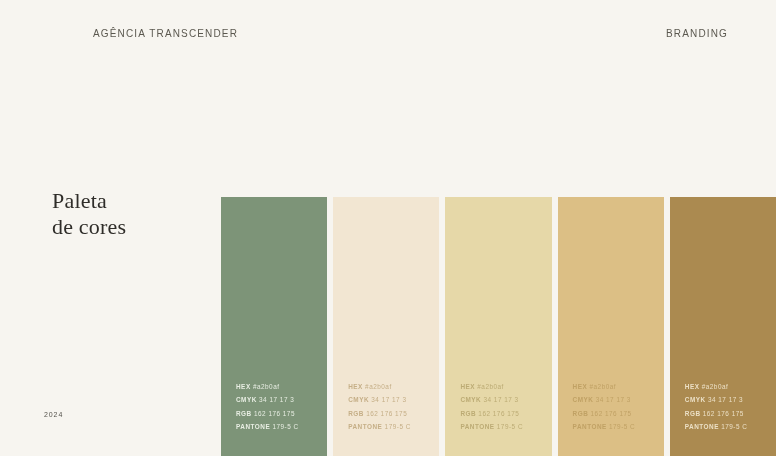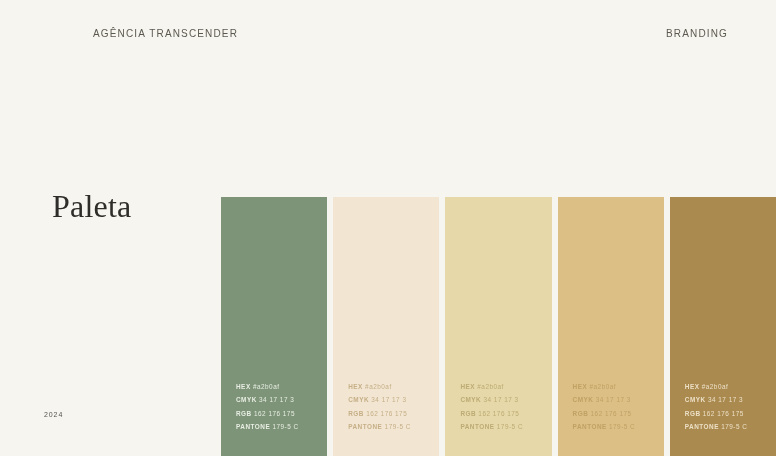--- a/index.html
+++ b/index.html
@@ -43,21 +43,21 @@
     font-weight: 400;
     white-space: nowrap;
   }
 
   
   .title {
     position: absolute;
     left: 52px;
     top: 188px;
     font-family: "Liberation Serif", serif;
-    font-size: 32px;
+    font-size: 22px;
     line-height: 1.18;
     color: #2f2d29;
     font-weight: 400;
     letter-spacing: 0.2px;
   }
   .title .line {
     display: block;
     white-space: nowrap;
   }
 
@@ -112,20 +112,21 @@
 <body>
 
 <div class="slide">
 
   <div class="header-left">AGÊNCIA TRANSCENDER</div>
 
   <div class="header-right">BRANDING</div>
 
   <div class="title">
     <span class="line">Paleta</span>
+    <span class="line">de cores</span>
   </div>
 
   <div class="year">2024</div>
 
   <div class="swatches">
 
     <div class="swatch" style="background:#7d9478">
       <div class="swatch-info" style="color:#e8eee3">
         <div class="info-row">
           <span class="info-key">HEX</span>

